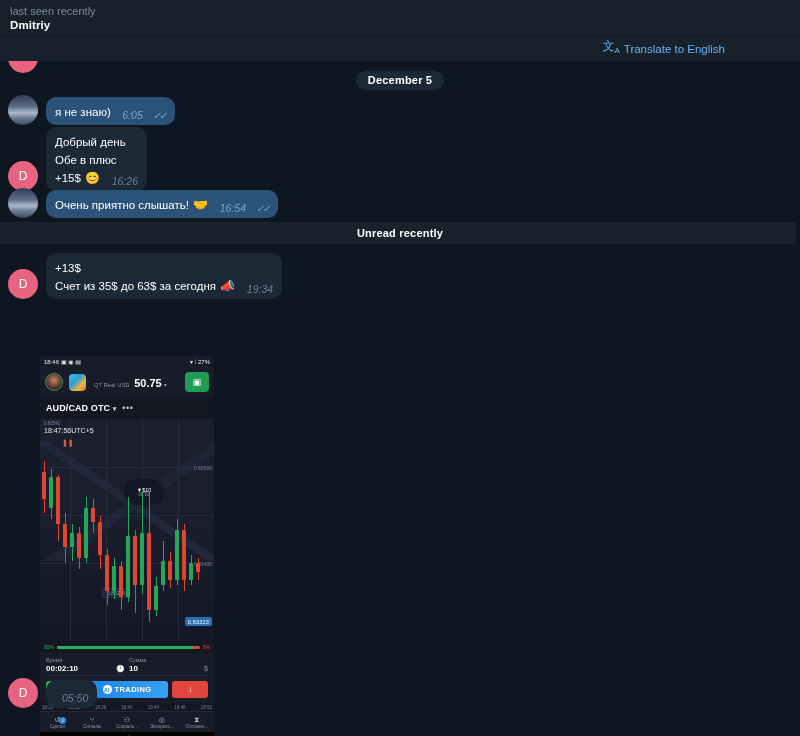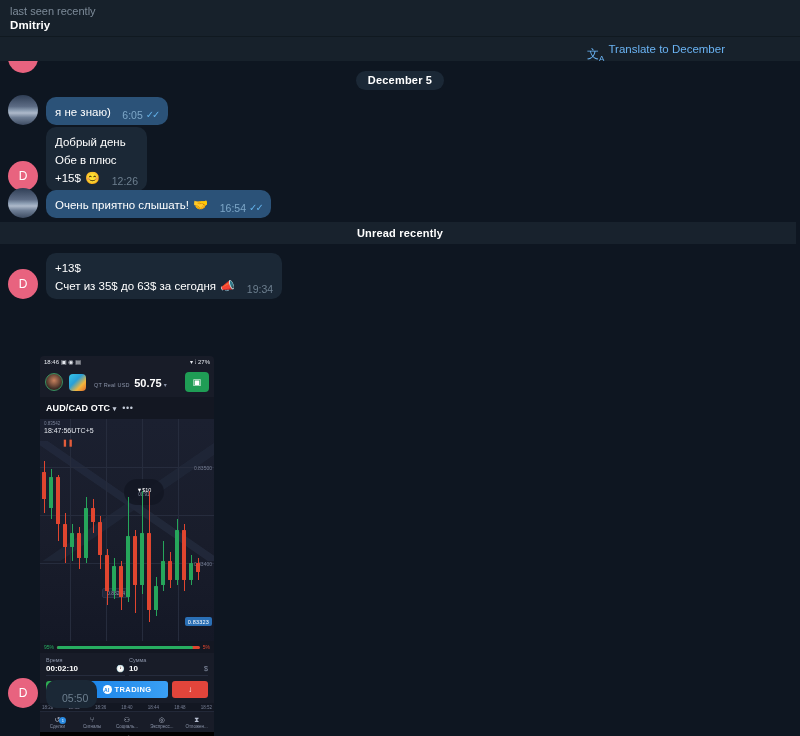--- a/index.html
+++ b/index.html
@@ -29,21 +29,21 @@
     position: absolute; top: 36px; left: 0; width: 800px; height: 25px;
     background: #17212b;
     border-top: 1px solid #101920;
     display: flex; align-items: center; justify-content: flex-end;
     padding-right: 75px;
     cursor: pointer;
   }
   #translate-bar .tb-inner { display: flex; align-items: center; gap: 4px; }
   .translate-glyph {
     color: #6ab3f3; font-size: 12px; line-height: 12px;
-    display: inline-block; position: relative; top: 8px;
+    display: inline-block; position: relative; top: 0;
   }
   .translate-glyph sub { font-size: 8px; }
   #translate-label { color: #6ab3f3; font-size: 11.5px; }
 
   
   #messages {
     position: absolute; top: 61px; left: 0; width: 796px; height: 675px;
     background: #0e1621;
     overflow: hidden;
   }
@@ -96,23 +96,23 @@
     position: relative;
   }
   .bubble.out { background: #2b5278; }
   .bubble.in  { background: #1b2836; }
 
   .bubble-text {
     color: #ffffff; font-size: 11.5px; line-height: 15px;
     white-space: pre-wrap; display: inline;
   }
   .meta {
-    display: inline-flex; align-items: flex-start; gap: 3px;
+    display: inline-flex; align-items: center; gap: 10px;
     margin-left: 7px; vertical-align: bottom;
-    position: relative; top: 1px;
+    position: relative; top: 1px; font-style: italic;
   }
   .time { color: #6d7f8f; font-size: 10.5px; }
   .bubble.out .time { color: #7da7c8; }
   .ticks { color: #62b0e8; font-size: 10px; letter-spacing: -2px; }
   .emoji { font-size: 12px; }
 
   
   #phone-shot {
     position: absolute; left: 40px; top: 295px;
     width: 174px; height: 383px;
@@ -287,21 +287,21 @@
 <div id="chat-header">
   <div id="chat-status">last seen recently</div>
   <div id="chat-title">Dmitriy</div>
 </div>
 
 <div id="translate-bar">
   <div class="tb-inner">
     <span class="translate-glyph">
       <span>文</span><sub>A</sub>
     </span>
-    <span id="translate-label">Translate to December</span>
+    <span id="translate-label">Translate to English</span>
   </div>
 </div>
 
 <div id="messages">
 
   <div id="partial-avatar"></div>
 
   <div class="date-divider" style="top:10px">
     <span class="date-pill">December 5</span>
   </div>
@@ -318,21 +318,21 @@
   </div>
 
   <div class="msg-row" style="left:8px; top:66px">
     <div class="avatar letter">D</div>
     <div class="bubble in">
       <span class="bubble-text">Добрый день
 Обе в плюс
 +15$</span>
       <span class="emoji">😊</span>
       <span class="meta">
-        <span class="time">12:26</span>
+        <span class="time">16:26</span>
       </span>
     </div>
   </div>
 
   <div class="msg-row" style="left:8px; top:127px">
     <div class="avatar photo"></div>
     <div class="bubble out">
       <span class="bubble-text">Очень приятно слышать!</span>
       <span class="emoji">🤝</span>
       <span class="meta">

